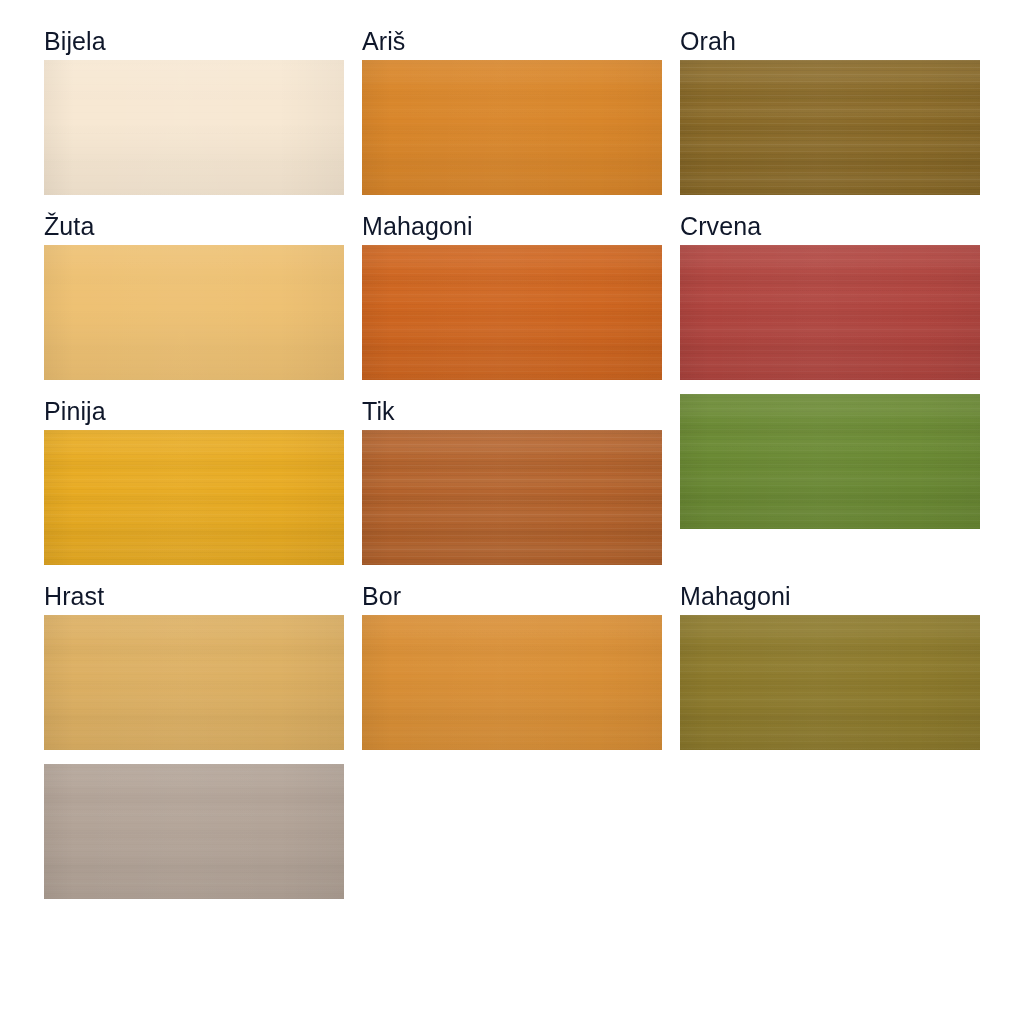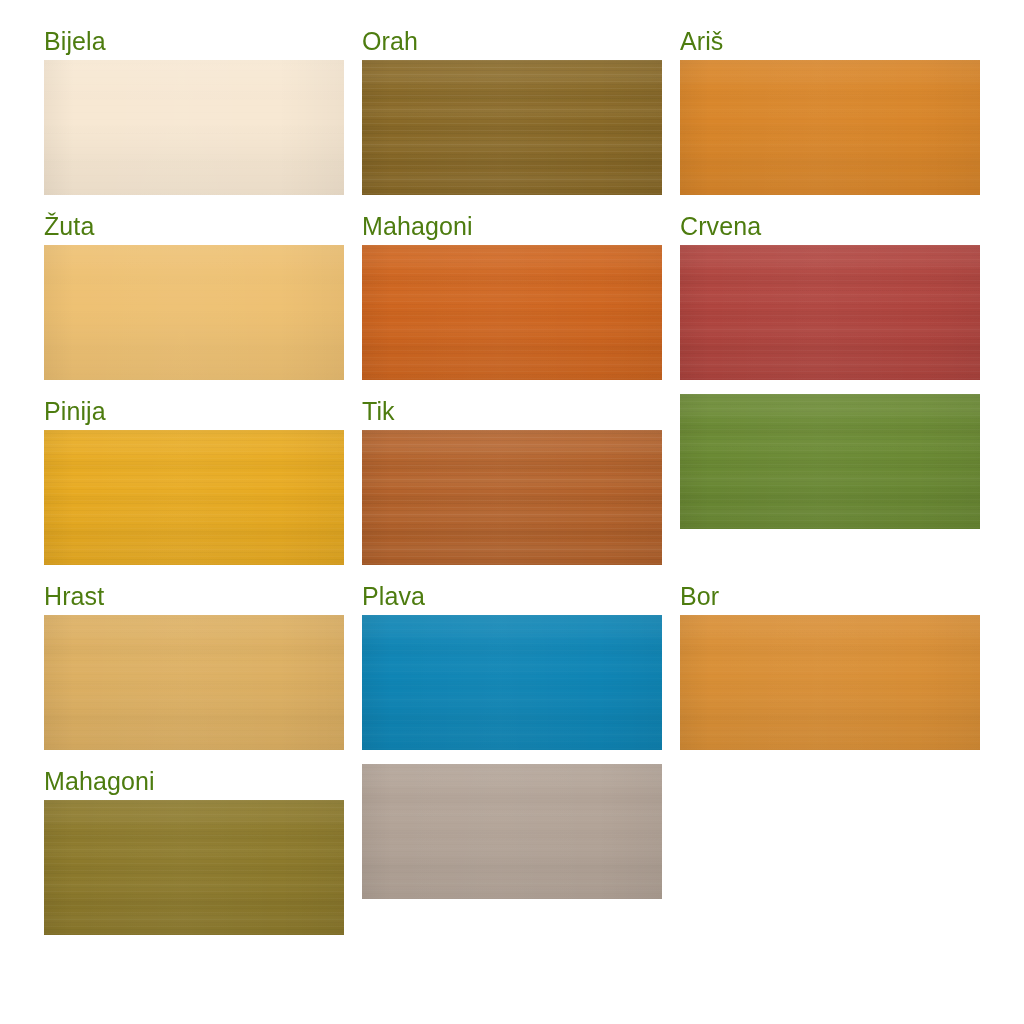--- a/index.html
+++ b/index.html
@@ -32,21 +32,21 @@
 
   .swatch-cell {
     display: flex;
     flex-direction: column;
     align-items: stretch;
   }
 
   .swatch-label {
     font-size: 25px;
     line-height: 34px;
-    color: #4d7c0f;
+    color: #0f172a;
     letter-spacing: 0.1px;
     height: 36px;
     white-space: nowrap;
     font-weight: 400;
   }
 
   .swatch-chip {
     position: relative;
     width: 300px;
     height: 135px;
@@ -124,40 +124,40 @@
       <div class="swatch-label">Bijela</div>
       <div class="swatch-chip tex-none" style="background-color: rgb(247, 232, 211);">
         <div class="grain g-broad"></div>
         <div class="grain g-fine"></div>
         <div class="grain g-sheen"></div>
         <div class="grain g-vert"></div>
       </div>
     </div>
 
     <div class="swatch-cell">
+      <div class="swatch-label">Ariš</div>
+      <div class="swatch-chip tex-low" style="background-color: rgb(217, 134, 42);">
+        <div class="grain g-broad"></div>
+        <div class="grain g-fine"></div>
+        <div class="grain g-sheen"></div>
+        <div class="grain g-vert"></div>
+      </div>
+    </div>
+
+    <div class="swatch-cell">
       <div class="swatch-label">Orah</div>
       <div class="swatch-chip tex-high" style="background-color: rgb(138, 106, 40);">
         <div class="grain g-broad"></div>
         <div class="grain g-fine"></div>
         <div class="grain g-sheen"></div>
         <div class="grain g-vert"></div>
       </div>
     </div>
 
     <div class="swatch-cell">
-      <div class="swatch-label">Ariš</div>
-      <div class="swatch-chip tex-low" style="background-color: rgb(217, 134, 42);">
-        <div class="grain g-broad"></div>
-        <div class="grain g-fine"></div>
-        <div class="grain g-sheen"></div>
-        <div class="grain g-vert"></div>
-      </div>
-    </div>
-
-    <div class="swatch-cell">
       <div class="swatch-label">Žuta</div>
       <div class="swatch-chip tex-none" style="background-color: rgb(238, 193, 115);">
         <div class="grain g-broad"></div>
         <div class="grain g-fine"></div>
         <div class="grain g-sheen"></div>
         <div class="grain g-vert"></div>
       </div>
     </div>
 
     <div class="swatch-cell">
@@ -213,29 +213,20 @@
       <div class="swatch-label">Hrast</div>
       <div class="swatch-chip tex-low" style="background-color: rgb(221, 176, 99);">
         <div class="grain g-broad"></div>
         <div class="grain g-fine"></div>
         <div class="grain g-sheen"></div>
         <div class="grain g-vert"></div>
       </div>
     </div>
 
 
-    <div class="swatch-cell">
-      <div class="swatch-label">Plava</div>
-      <div class="swatch-chip tex-low" style="background-color: rgb(15, 133, 181);">
-        <div class="grain g-broad"></div>
-        <div class="grain g-fine"></div>
-        <div class="grain g-sheen"></div>
-        <div class="grain g-vert"></div>
-      </div>
-    </div>
 
     <div class="swatch-cell">
       <div class="swatch-label">Bor</div>
       <div class="swatch-chip tex-low" style="background-color: rgb(217, 143, 54);">
         <div class="grain g-broad"></div>
         <div class="grain g-fine"></div>
         <div class="grain g-sheen"></div>
         <div class="grain g-vert"></div>
       </div>
     </div>

